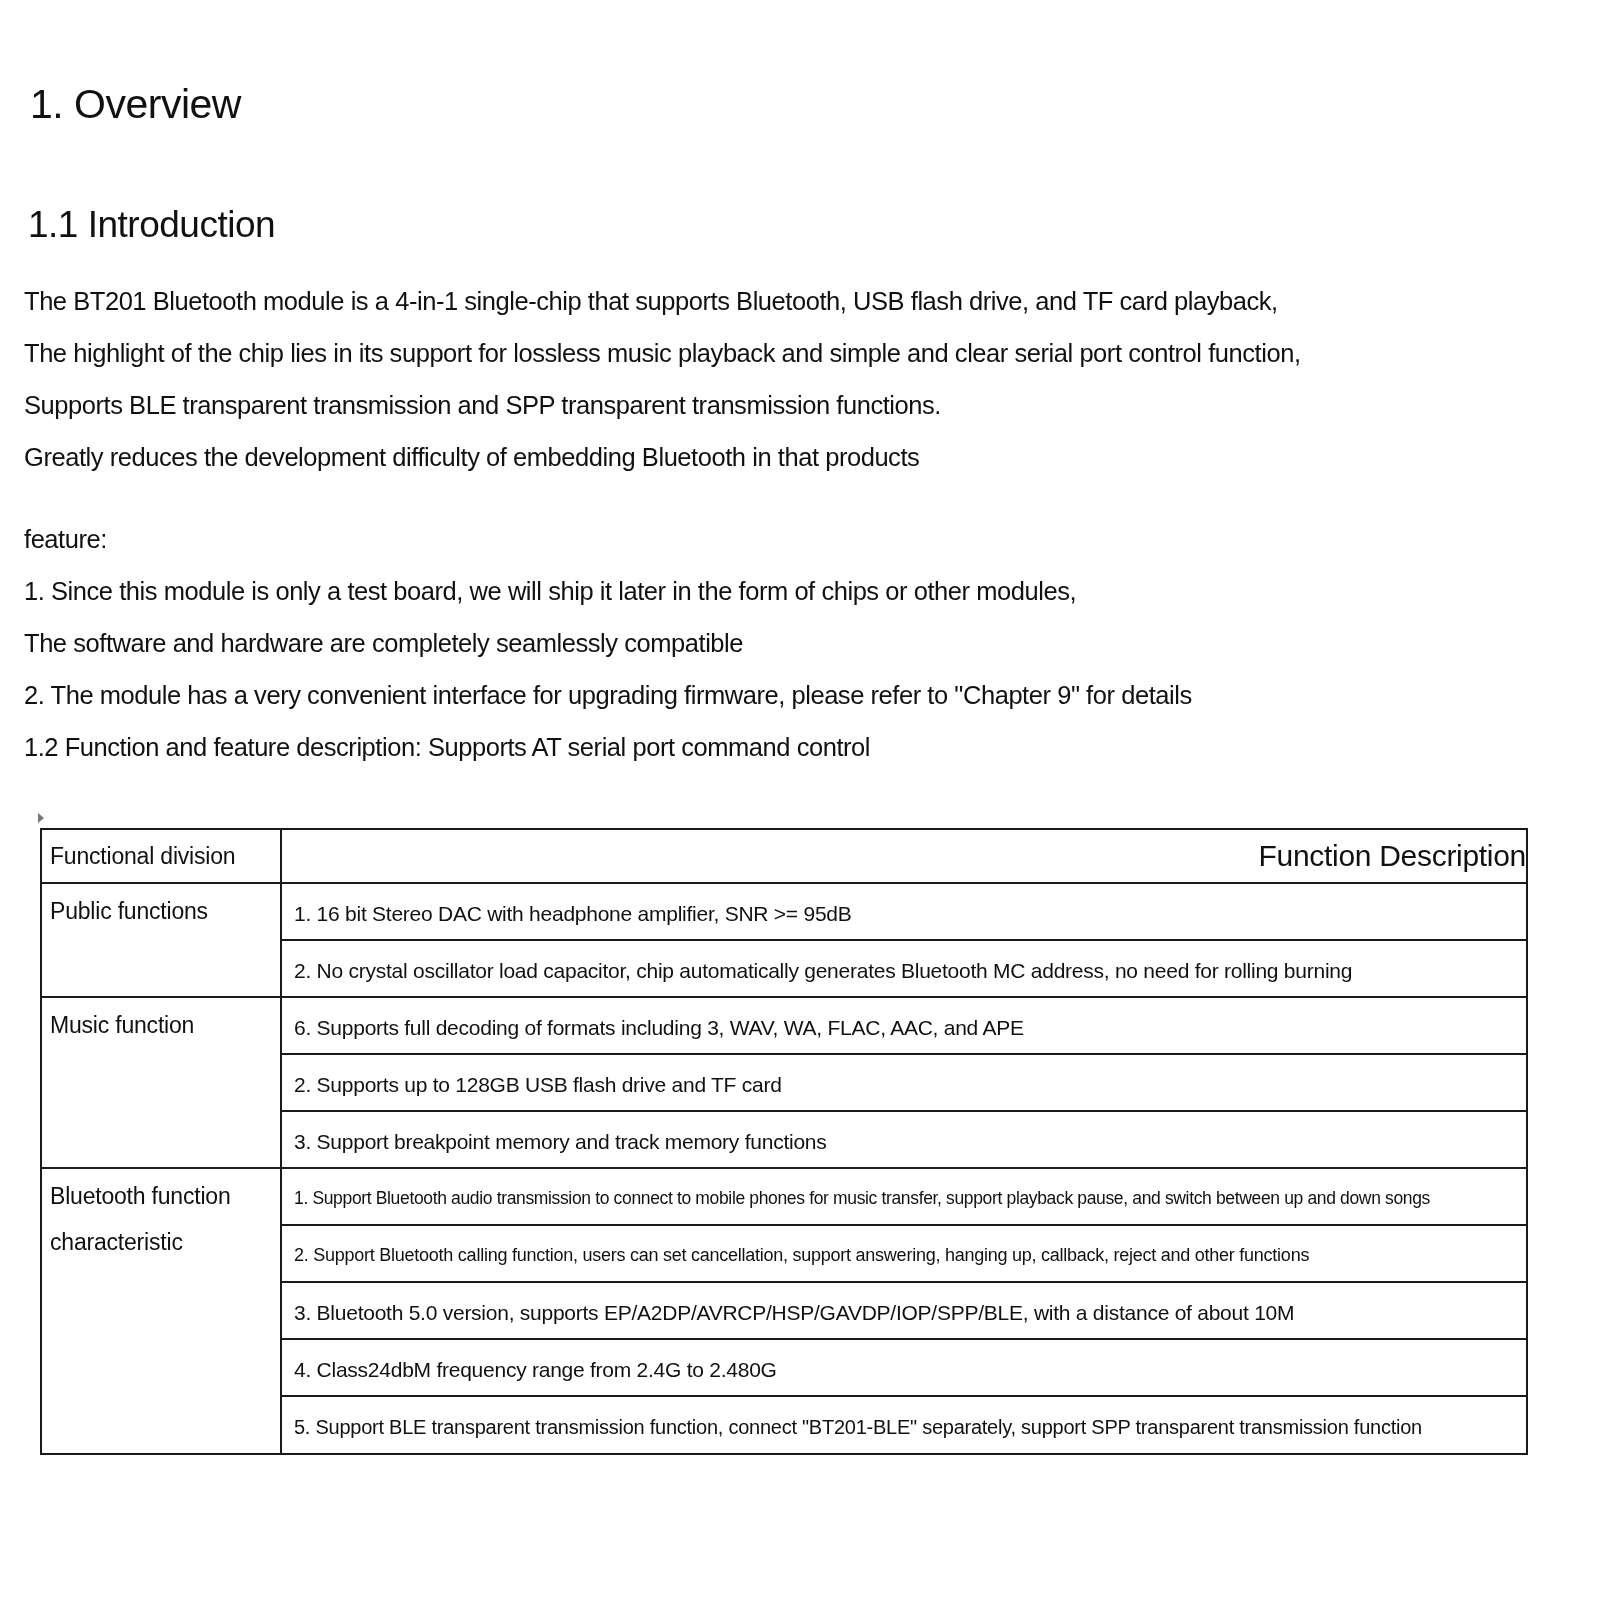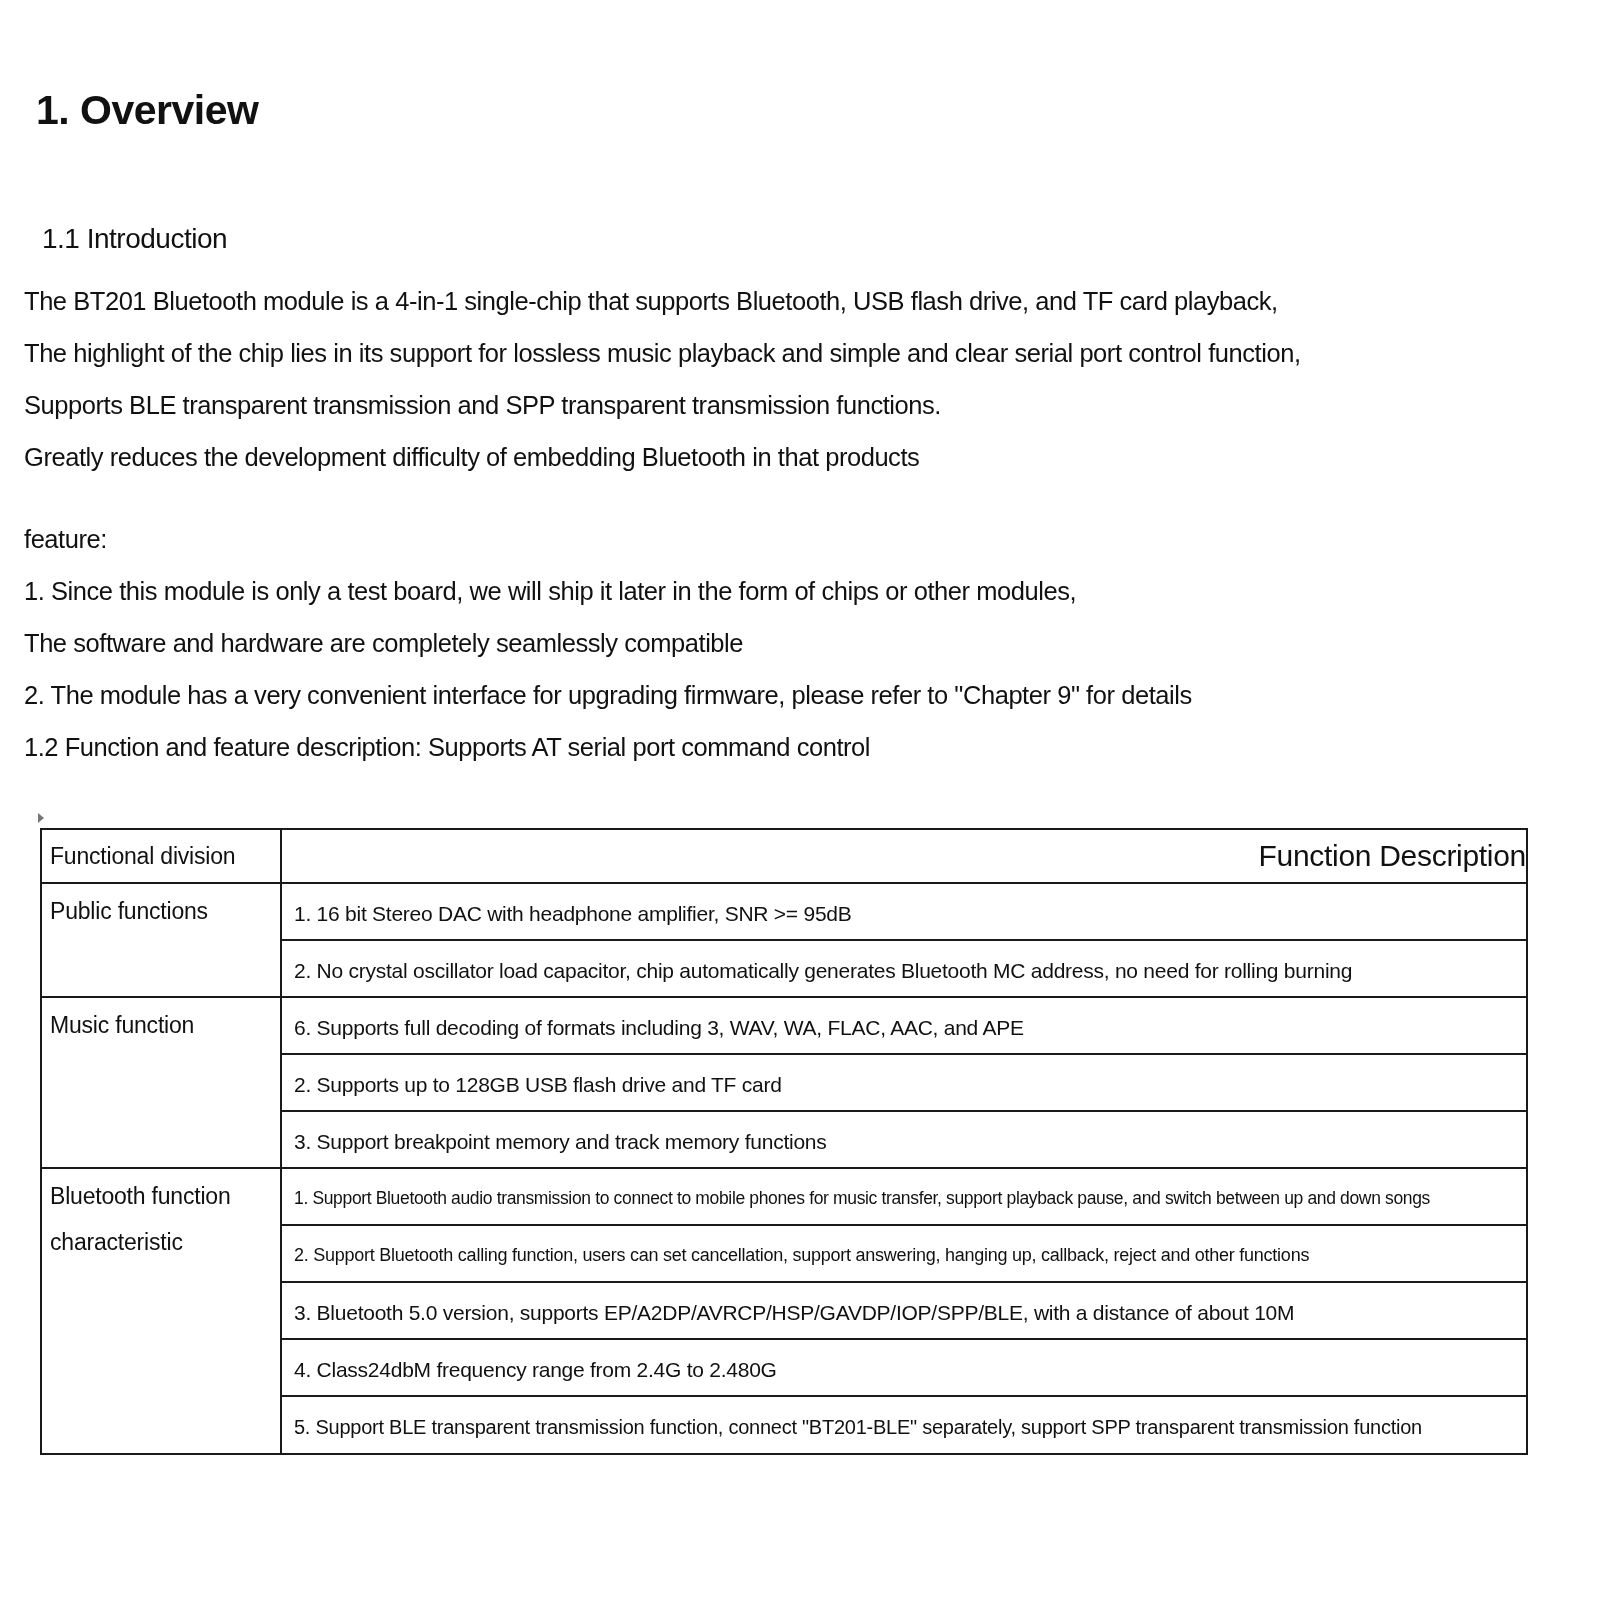--- a/index.html
+++ b/index.html
@@ -15,31 +15,31 @@
       color: #111111;
       font-family: "Liberation Sans", "DejaVu Sans", sans-serif;
     }
     .h1 {
       position: absolute;
       left: 24px;
       top: 72px;
       font-size: 41px;
       line-height: 52px;
       letter-spacing: -0.5px;
-      margin: 12px;
-      font-weight: bold;
+      margin: 6px;
+      font-weight: normal;
     }
     .h2 {
       position: absolute;
       left: 24px;
       top: 194px;
-      font-size: 28px;
+      font-size: 37px;
       line-height: 54px;
       letter-spacing: -0.5px;
-      margin: 18px;
+      margin: 4px;
       font-weight: normal;
     }
     .para {
       position: absolute;
       left: 24px;
       font-size: 25.5px;
       line-height: 30px;
       letter-spacing: -0.45px;
       white-space: nowrap;
       margin: 0;

